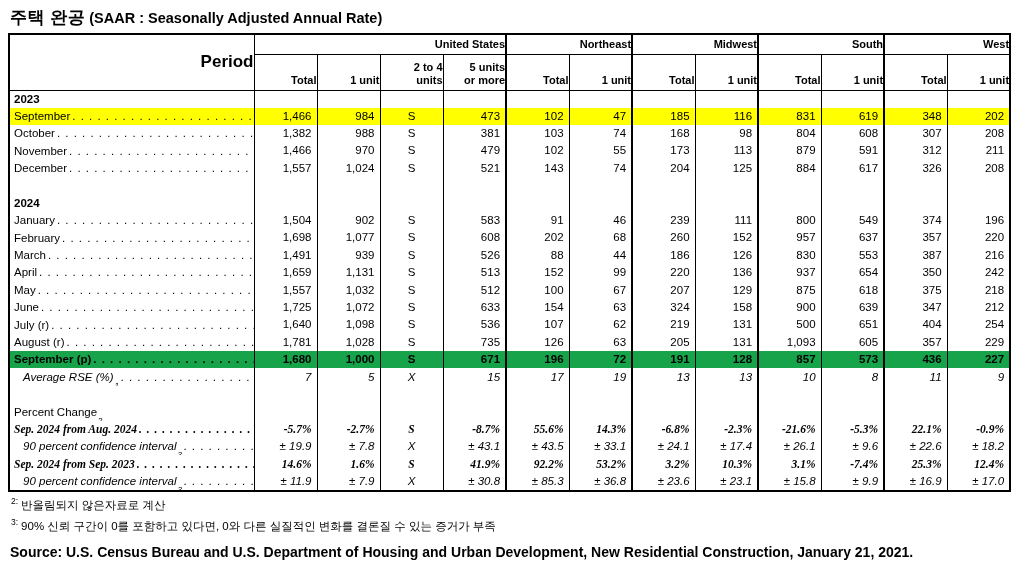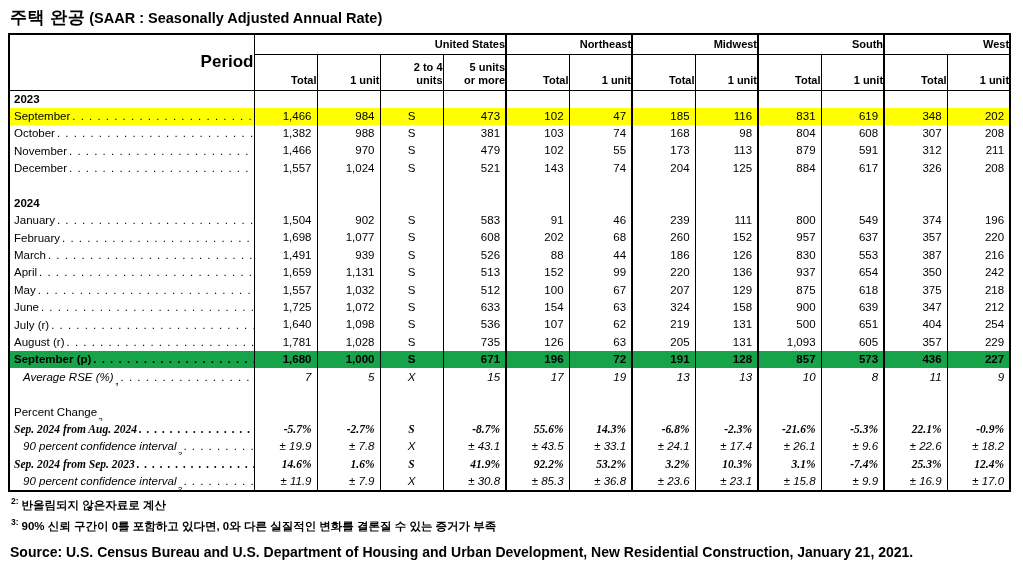--- a/index.html
+++ b/index.html
@@ -61,21 +61,21 @@
     content: ". . . . . . . . . . . . . . . . . . . . . . . . . . . . . . . . . . . . . . . . . . . . . . . . . . . . . . . . . . . . . . . . . . . . . . . .";
     letter-spacing: 1px;
   }
   sup { font-size: 8px; line-height: 0; vertical-align: super; margin-left: 1px; }
 
   tr.st-bold td { font-weight: 700; }
   tr.st-italic td { font-style: italic; }
   tr.st-bolditalic td { font-weight: 700; font-style: italic; font-family: Liberation Serif, serif; }
   tr.hl td { background: var(--hl); }
 
-  .footnotes { margin: 6px 0 8px 10px; font-size: 11.5px; font-weight: bold; }
+  .footnotes { margin: 6px 0 8px 10px; font-size: 11.5px; }
   .footnote { margin-bottom: 6px; white-space: nowrap; }
   .footnote sup { font-size: 8.5px; margin-right: 3px; }
   .source { margin: 10px 0 0 10px; font-size: 14px; font-weight: 700; white-space: nowrap; }
 </style>
 </head>
 <body>
 
 <div class="page">
 
   <div class="title">

